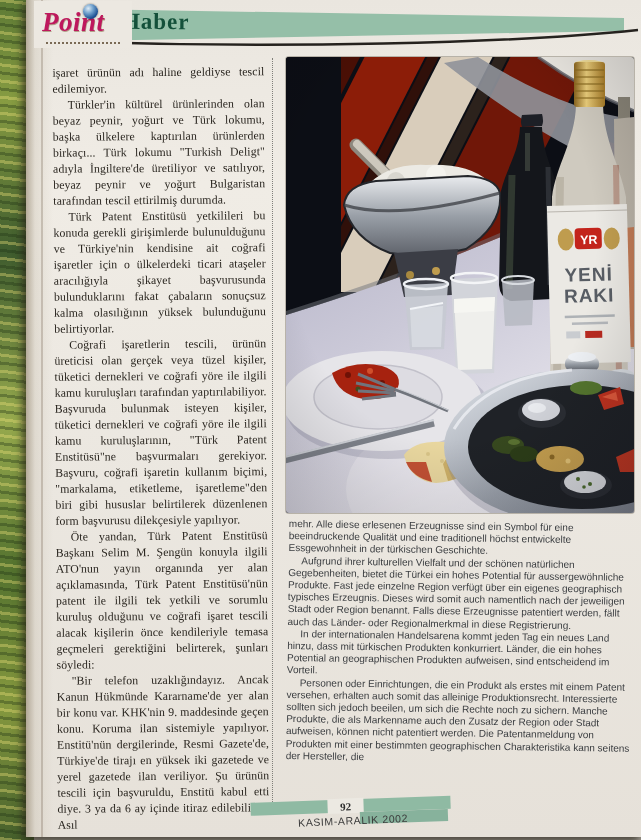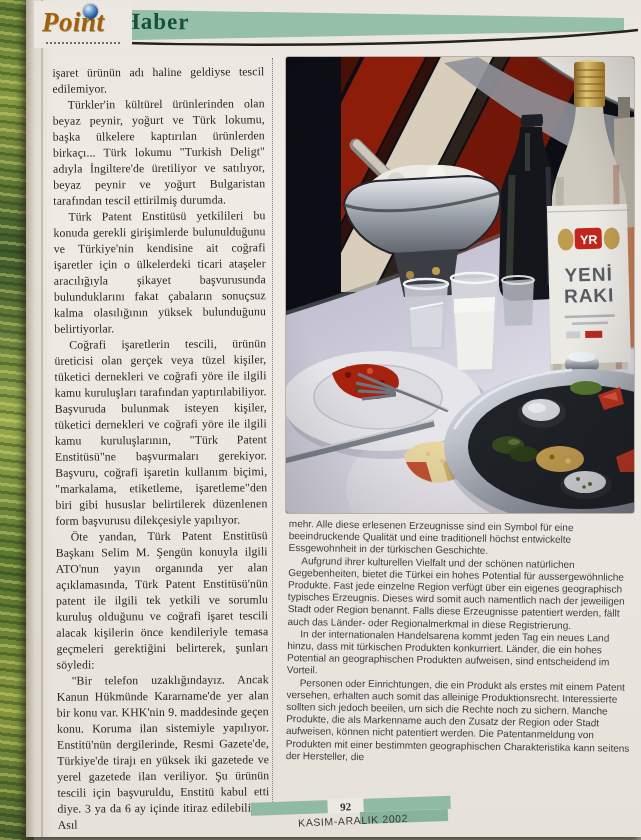--- a/index.html
+++ b/index.html
@@ -17,21 +17,21 @@
     background:linear-gradient(180deg,#eae6df 0%,#f0ece5 22%,#ebe7e0 58%,#e6e1d9 100%);
     box-shadow:-4px 2px 7px rgba(40,35,25,.5), 0 6px 10px rgba(40,35,25,.55); }
   .spine { position:absolute; left:0; top:0; width:30px; height:100%;
     background:linear-gradient(90deg, rgba(135,120,95,.55), rgba(185,175,155,.25) 9px, rgba(0,0,0,0) 27px); }
   .crease { position:absolute; left:15px; top:0; width:2px; height:100%; background:rgba(110,95,75,.28); }
 
   
   .header-svg { position:absolute; left:0; top:0; z-index:1; }
   .logo { position:absolute; left:8px; top:1px; width:98px; height:47px; background:#ece8e1; z-index:3; }
   .logo-text { position:absolute; left:8px; top:6px; font-family:"Liberation Serif",serif; font-style:italic; font-weight:bold;
-    font-size:27px; color:#a16207; letter-spacing:0.5px; text-shadow:0.6px 0.6px 0 rgba(120,90,50,.5); }
+    font-size:27px; color:#be185d; letter-spacing:0.5px; text-shadow:0.6px 0.6px 0 rgba(120,90,50,.5); }
   .logo-sphere { position:absolute; left:49px; top:3px; width:15px; height:15px; border-radius:50%;
     background:radial-gradient(circle at 35% 30%, #ddebf6 0%, #6fa0cc 35%, #1c4f93 70%, #0b2c5e 100%);
     box-shadow:0 0 2px rgba(0,0,0,.55); }
   .logo-tagline { position:absolute; left:12px; top:41px; width:74px; height:2px;
     background:repeating-linear-gradient(90deg,#7a6a55 0 2px, rgba(0,0,0,0) 2px 4px); }
   .section-title { position:absolute; left:96px; top:9px; z-index:2; font-family:"Liberation Serif",serif; font-weight:bold;
     font-size:23px; color:#14503a; letter-spacing:1px; transform:rotate(0.5deg); }
 
   
   .col-left { position:absolute; left:29px; top:64px; width:212px; font-size:11.8px; line-height:16px;

